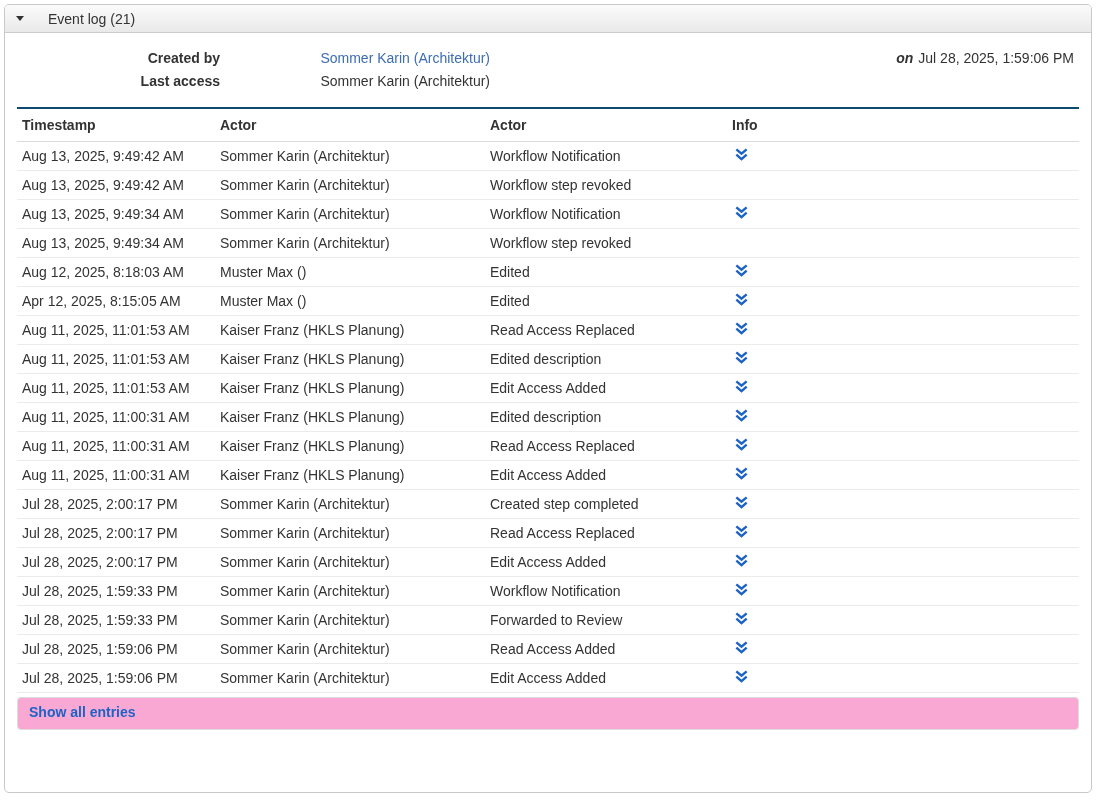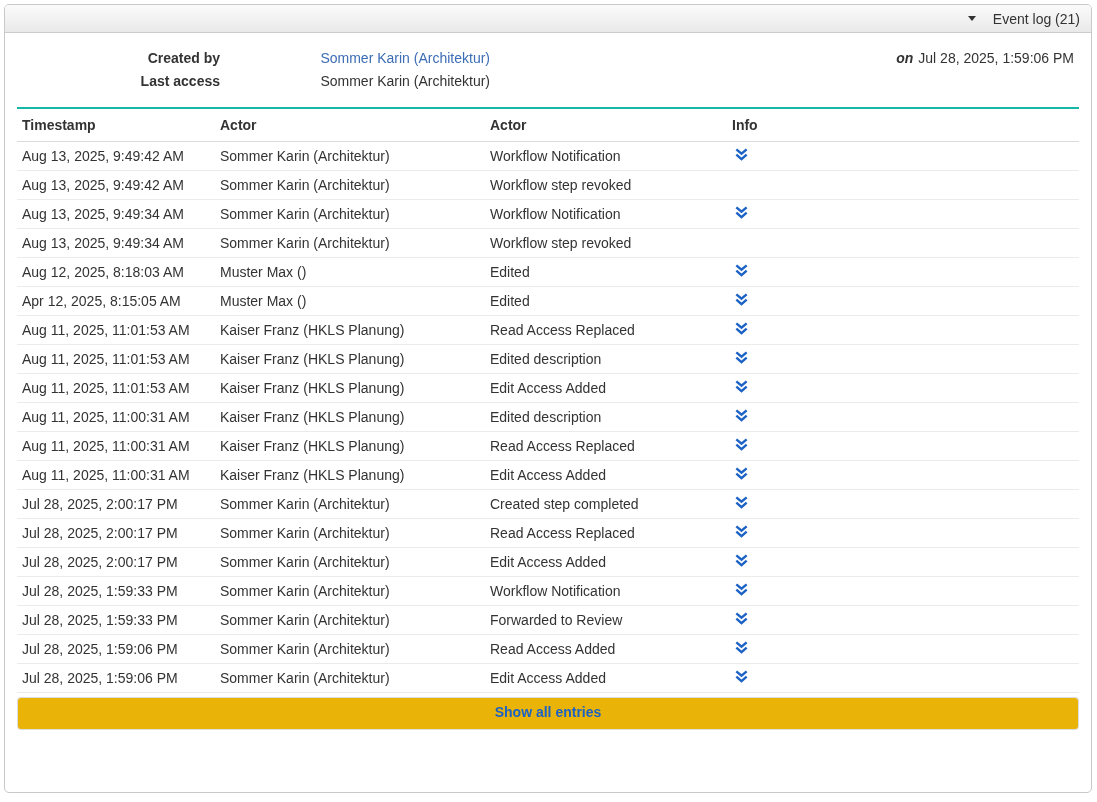--- a/index.html
+++ b/index.html
@@ -16,26 +16,25 @@
     height: 789px;
     border: 1px solid #c9c9c9;
     border-radius: 5px;
     background: #fff;
     overflow: hidden;
   }
   .panel-heading {
     height: 28px;
     display: flex;
     align-items: center;
-    gap: 17px;
+    gap: 24px;
     padding: 0 11px;
     background: linear-gradient(180deg, #fbfbfb, #e9e9e9);
     border-bottom: 1px solid #ccc;
     cursor: pointer;
-    justify-content: flex-end;
   }
   .caret-down {
     width: 0; height: 0;
     border-left: 4px solid transparent;
     border-right: 4px solid transparent;
     border-top: 5px solid #333;
   }
   .panel-title { color: #333; }
   .panel-body { padding: 8px 12px 12px 12px; }
 
@@ -48,21 +47,21 @@
     text-align: right;
   }
   .meta-label { font-weight: bold; }
   a.person-link { color: #3c6db5; text-decoration: none; cursor: pointer; }
   .on-label { font-weight: bold; margin-right: 5px; font-style: italic; }
 
   table.event-table {
     width: 100%;
     border-collapse: collapse;
     table-layout: fixed;
-    border-top: 2px solid #14b8a6;
+    border-top: 2px solid #0c4a6e;
   }
   table.event-table col.c1 { width: 198px; }
   table.event-table col.c2 { width: 270px; }
   table.event-table col.c3 { width: 242px; }
   table.event-table th {
     text-align: left;
     font-weight: bold;
     padding: 8px 5px;
     border-bottom: 1px solid #dcdcdc;
     color: #333;
@@ -78,23 +77,23 @@
   .info-chevron {
     display: inline-block;
     cursor: pointer;
     line-height: 0;
     margin-left: 2px;
   }
   .footer-box {
     margin-top: 4px;
     border: 1px solid #ddd;
     border-radius: 4px;
-    background: #eab308;
+    background: #f9a8d4;
     padding: 6px 11px;
-    text-align: center;
+    text-align: left;
     height: 33px;
   }
   a.show-all {
     color: #1c63c5;
     font-weight: bold;
     text-decoration: none;
     cursor: pointer;
   }
 </style>
 </head>

